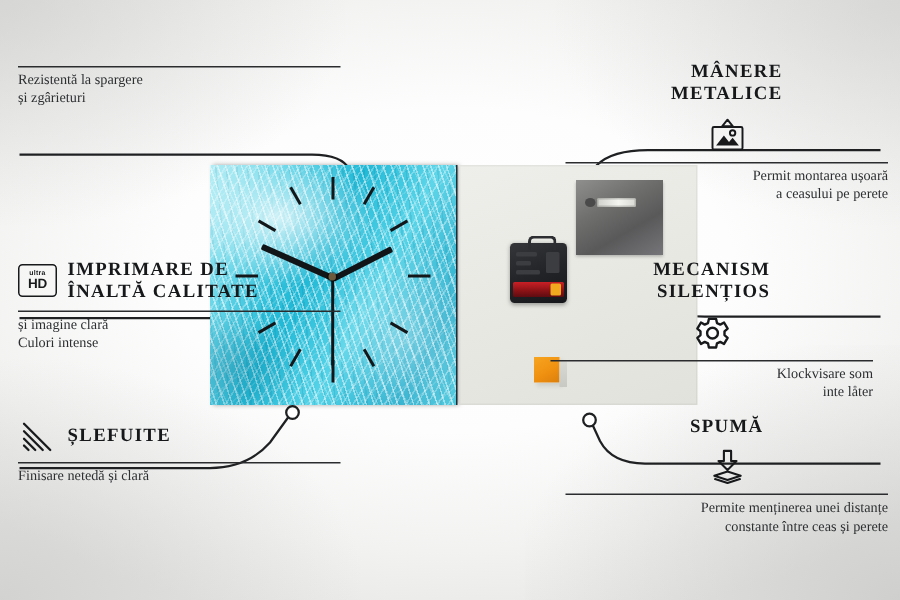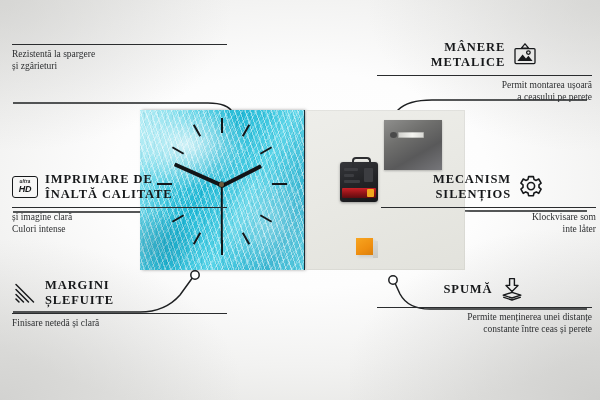--- a/index.html
+++ b/index.html
@@ -192,21 +192,21 @@
   .callout {
     position: absolute;
     width: 215px;
   }
   .co-head {
     display: flex;
     align-items: center;
     gap: 7px;
   }
   .co-left .co-head { justify-content: flex-start; }
-  .co-right .co-head { justify-content: center; }
+  .co-right .co-head { justify-content: flex-end; flex-direction: column; }
   .co-title {
     font-family: "Liberation Serif", serif;
     font-size: 12.5px;
     font-weight: bold;
     letter-spacing: .9px;
     line-height: 1.22;
     color: #16181a;
     text-transform: uppercase;
   }
   .co-left .co-title { text-align: left; }
@@ -234,33 +234,32 @@
     margin-top: 3px;
   }
   .co-left .co-sub { text-align: left; }
   .co-right .co-sub { text-align: right; }
 
   
   #co-glass   { left: 12px;  top: 40px; }
   #co-print   { left: 12px;  top: 172px; }
   #co-edges   { left: 12px;  top: 278px; }
   #co-handles { right: 8px;  top: 40px;  }
-  #co-mech    { right: 4px;  top: 172px; }
+  #co-mech    { right: 18px;  top: 172px; }
   #co-spacer  { right: 8px;  top: 277px; }
 
   .hd-badge {
     width: 25px; height: 20px;
     border: 1.4px solid #17191b;
     border-radius: 3px;
     display: flex;
     flex-direction: column;
     align-items: center;
     justify-content: center;
     line-height: 1;
-    font-style: italic;
   }
   .hd-ultra {
     font-family: "Liberation Sans", sans-serif;
     font-size: 4.6px;
     font-weight: bold;
     letter-spacing: .2px;
   }
   .hd-main {
     font-family: "Liberation Sans", sans-serif;
     font-size: 9px;
@@ -387,21 +386,20 @@
         <svg width="26" height="24" viewBox="0 0 26 24">
           <g stroke="currentColor" stroke-width="1.5" stroke-linecap="round">
             <path d="M4 3.5 L21.5 21"></path>
             <path d="M4 8.5 L16.5 21"></path>
             <path d="M4 13.5 L11.5 21"></path>
             <path d="M4 18 L7 21"></path>
           </g>
         </svg>
       </span>
       <div class="co-title">
-        <div>MARGINI</div>
         <div>ȘLEFUITE</div>
       </div>
     </div>
     <div class="co-rule"></div>
     <div class="co-sub">
       <div>Finisare netedă și clară</div>
     </div>
   </div>
 
   <div class="callout co-right" id="co-handles">

